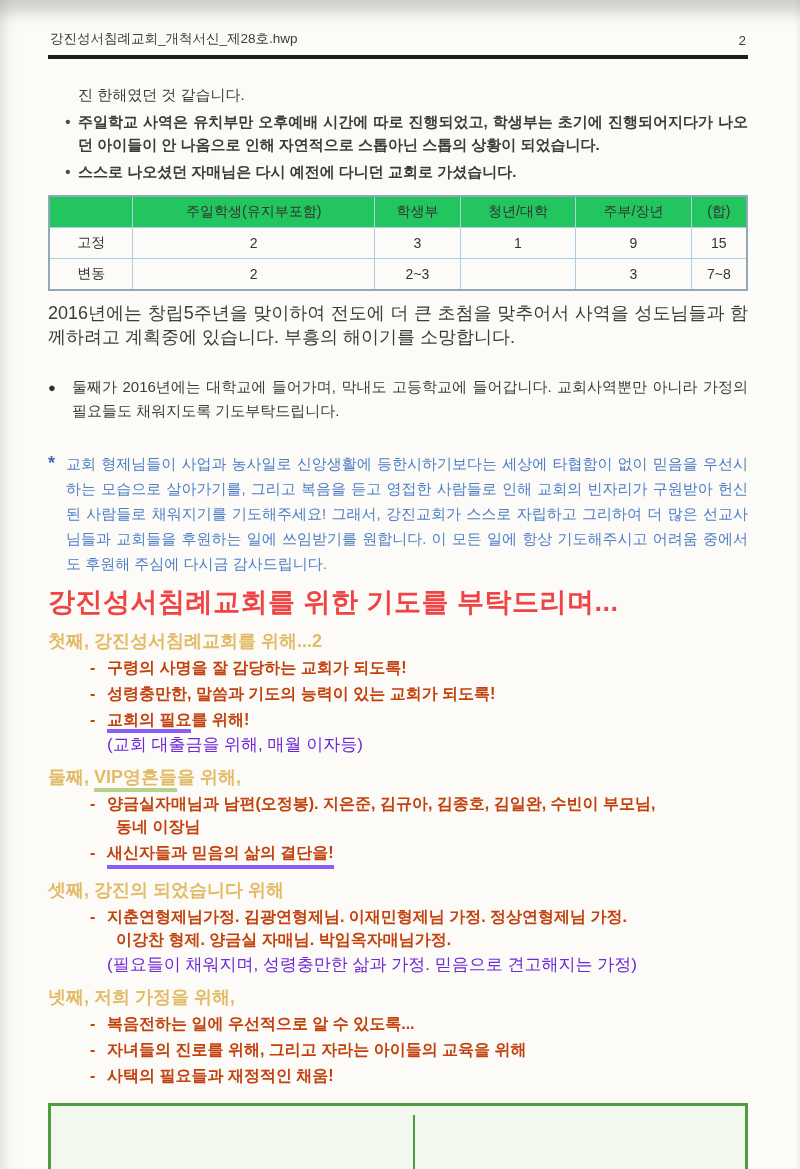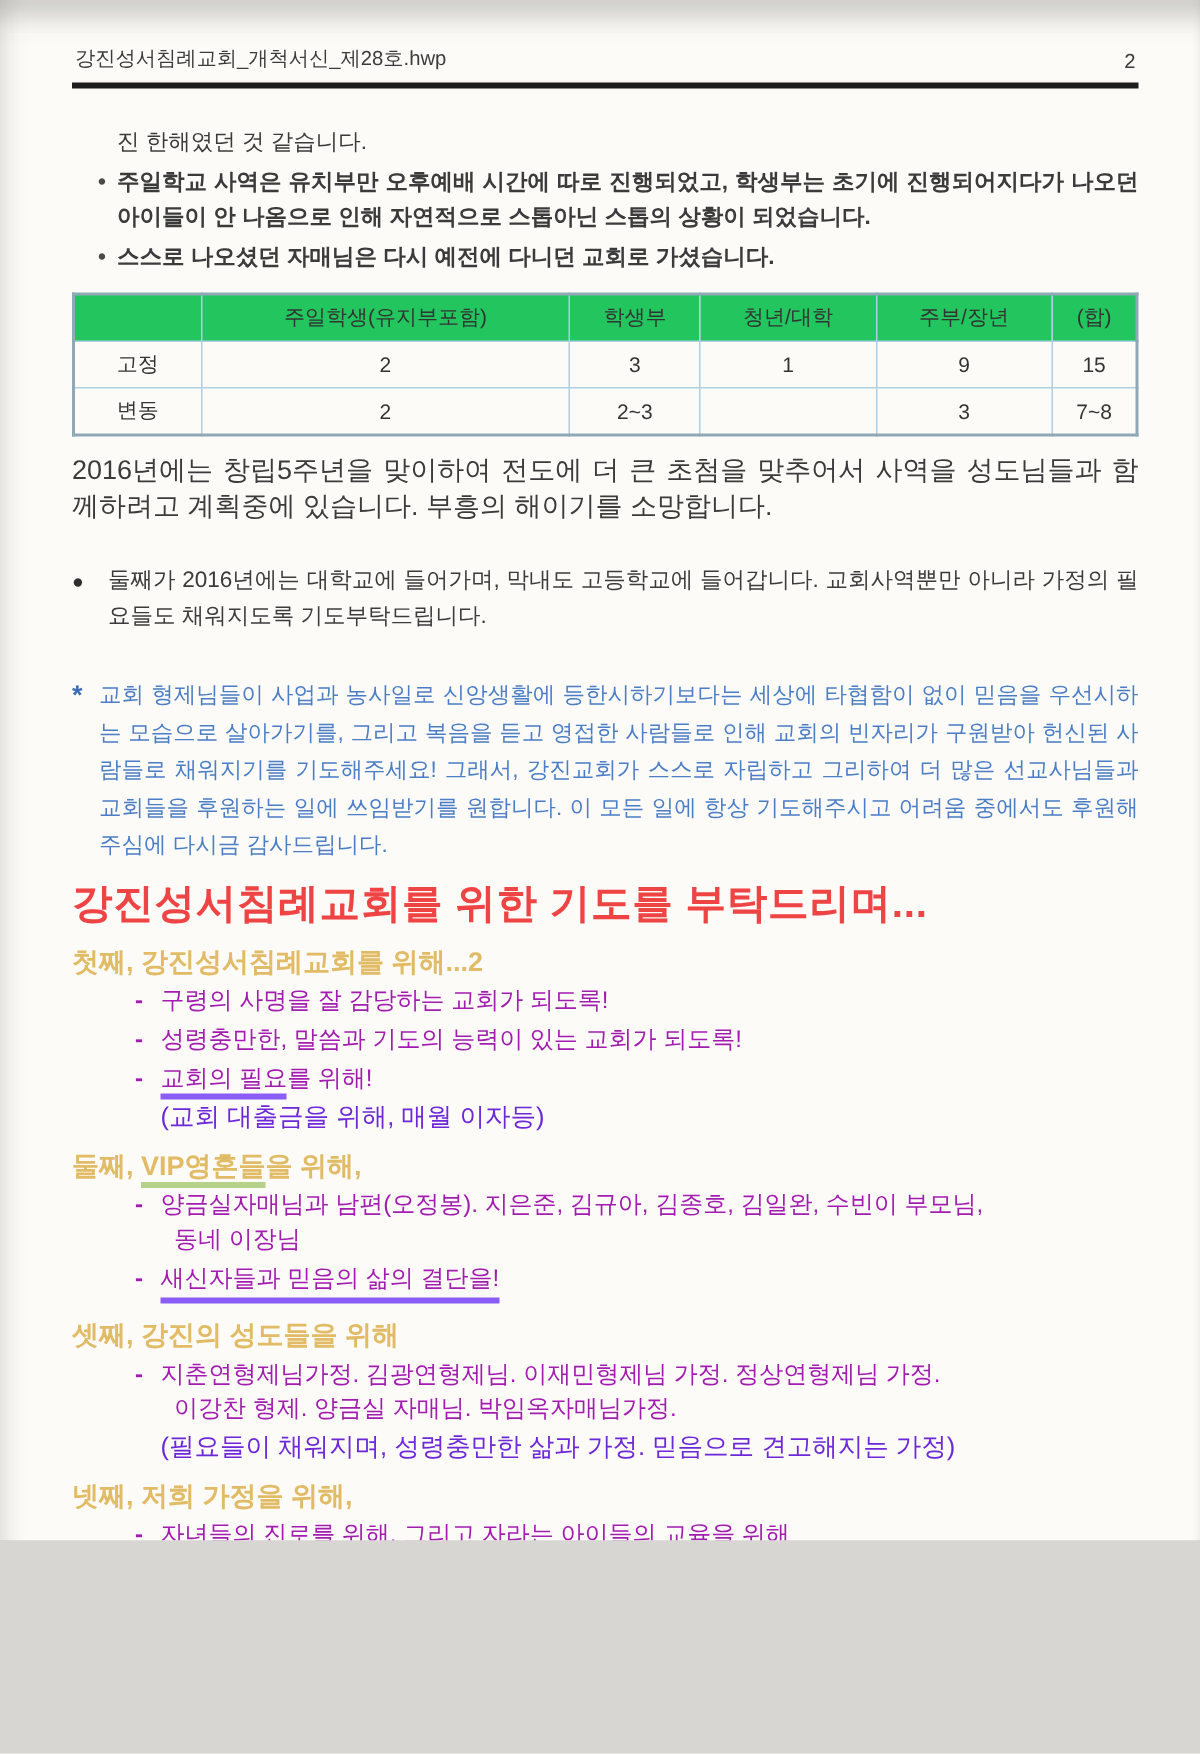--- a/index.html
+++ b/index.html
@@ -1,21 +1,21 @@
 <!DOCTYPE html>
 <html><head>
 <meta charset="utf-8">
 <style>
   * { margin:0; padding:0; box-sizing:border-box; }
   body { background:#d8d6d2; font-family:"Liberation Sans","DejaVu Sans",sans-serif; }
   .page{
-    width:800px; height:1027px; margin:0 auto; background:#fcfbf8; position:relative;
+    width:800px; height:1169px; margin:0 auto; background:#fcfbf8; position:relative;
     overflow:hidden; color:#3b3b3b;
     box-shadow: inset 0 26px 16px -14px rgba(90,88,84,.28), inset 20px 0 14px -16px rgba(90,88,84,.18), inset -6px 0 8px -8px rgba(90,88,84,.2);
-    padding:30px 41px 0 48px;
+    padding:30px 52px 0 48px;
   }
   
   .doc-header{ display:flex; justify-content:space-between; align-items:flex-end; font-size:13.5px; color:#3c3c3c; padding:0 2px; }
   .doc-rule{ border-bottom:4px solid #1d1d1d; margin-top:7px; }
   
   .intro-cont{ margin:24px 0 2px 30px; font-size:15px; line-height:23px; }
   .bullets{ margin-left:10px;font-weight:bold; }
   .b-item{ display:flex; font-size:15px; line-height:23px; margin-top:4px; }
   .b-item::before{ content:"•"; color:#4a4a48; width:20px; flex:0 0 20px; text-align:center; }
   .b-item .b-text{ flex:1; text-align:justify; }
@@ -28,21 +28,21 @@
   .para{ font-size:18px; line-height:24px; text-align:justify; margin-top:10px; }
   .dot-para{ display:flex; margin-top:26px; font-size:15px; line-height:24px; }
   .dot-para::before{ content:"●"; font-size:13px; color:#2e2e2e; width:24px; flex:0 0 24px; padding-top:1px; }
   .dot-para .d-text{ flex:1; text-align:justify; }
   .star-para{ display:flex; margin-top:28px; font-size:15px; line-height:25px; color:#4c7ec6; }
   .star-para::before{ content:"*"; font-weight:700; font-size:18px; color:#3a6db8; width:18px; flex:0 0 18px; }
   .star-para .s-text{ flex:1; text-align:justify; }
   
   .prayer-title{ margin-top:8px; font-size:27px; font-weight:800; color:#ef4444; letter-spacing:.5px; }
   .sec-head{ margin-top:9px; font-size:18px; font-weight:700; color:#e2bb66; }
-  .p-item{ display:flex; margin-left:42px; font-size:16px; font-weight:400; color:#a21caf; line-height:23px; margin-top:3px; }
+  .p-item{ display:flex; margin-left:42px; font-size:16px; font-weight:700; color:#c2410c; line-height:23px; margin-top:3px; }
   .p-item::before{ content:"-"; width:17px; flex:0 0 17px; font-weight:700; }
   .p-note{ margin-left:59px; font-size:17px; font-weight:400; color:#6d28d9; line-height:23px; margin-top:2px; }
   .cont-line{ margin-left:9px; }
   .u-green{ border-bottom:4px solid #8b5cf6; padding-bottom:1px; }
   .sec-head .u-green{ border-bottom-color:#b5d18a; }
   
   .info-box{ display:flex; border:3px solid #4f9a43; background:#f2f8ee; margin-top:16px; padding:9px 10px; }
   .info-col{ white-space:pre; line-height:24px; font-weight:600; color:#1e1e1e; }
   .info-left{ flex:0 0 52%; font-size:14.5px; padding-left:4px; }
   .info-right{ flex:1; border-left:2px solid #4f9a43; padding-left:10px; font-size:13.5px; margin-left:2px; }
@@ -125,27 +125,30 @@
   <div class="p-note">(교회 대출금을 위해, 매월 이자등)</div>
 
   <div class="sec-head"><span>둘째, </span><span class="u-green">VIP영혼들</span><span>을 위해,</span></div>
   <div class="p-item">
     <span><span>양금실자매님과 남편(오정봉). 지은준, 김규아, 김종호, 김일완, 수빈이 부모님,</span><span class="cont-line" style="display:block">동네 이장님</span></span>
   </div>
   <div class="p-item">
       <span class="u-green">새신자들과 믿음의 삶의 결단을!</span>
     </div>
 
-  <div class="sec-head">셋째, 강진의 성도들을 위해</div>
+  <div class="sec-head">셋째, 강진의 되었습니다 위해</div>
   <div class="p-item">
     <span><span>지춘연형제님가정. 김광연형제님. 이재민형제님 가정. 정상연형제님 가정.</span><span class="cont-line" style="display:block">이강찬 형제. 양금실 자매님. 박임옥자매님가정.</span></span>
   </div>
   <div class="p-note">(필요들이 채워지며, 성령충만한 삶과 가정. 믿음으로 견고해지는 가정)</div>
 
   <div class="sec-head">넷째, 저희 가정을 위해,</div>
+  <div class="p-item">
+      <span>복음전하는 일에 우선적으로 알 수 있도록...</span>
+    </div>
   <div class="p-item">
       <span>자녀들의 진로를 위해, 그리고 자라는 아이들의 교육을 위해</span>
     </div>
   <div class="p-item">
       <span>사택의 필요들과 재정적인 채움!</span>
     </div>
 
   <div class="info-box">
     <div class="info-col info-left">
       

